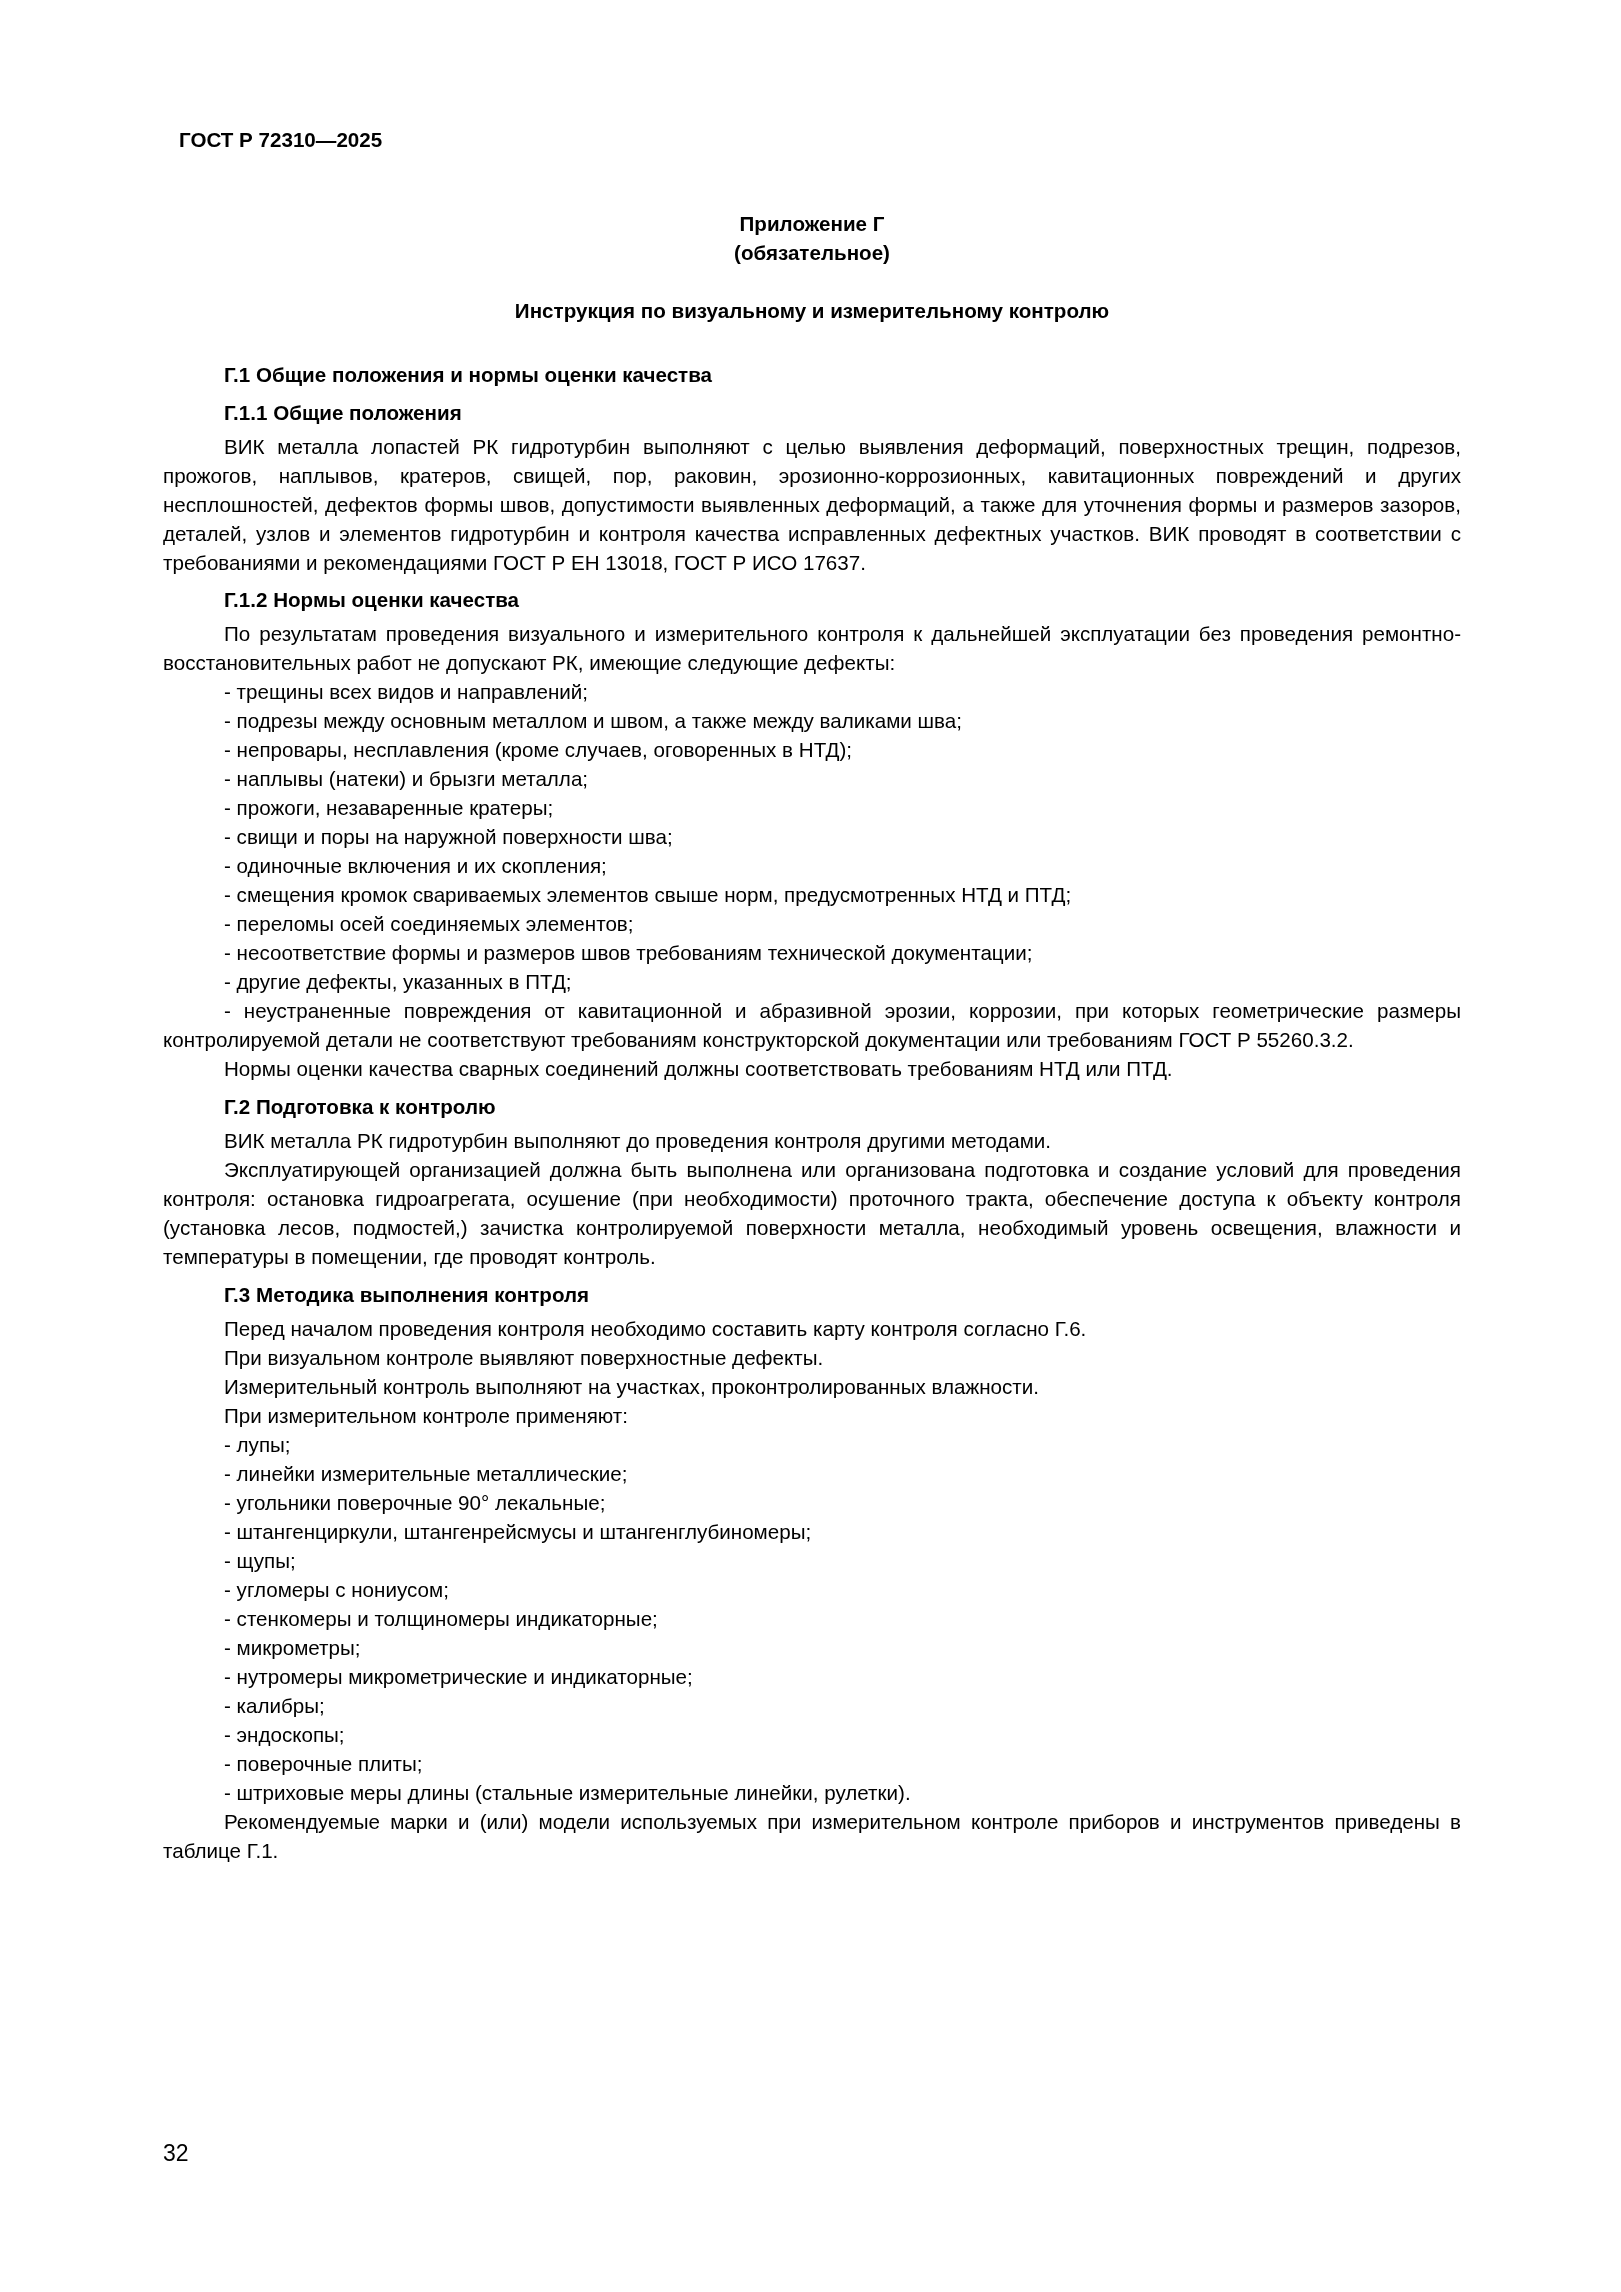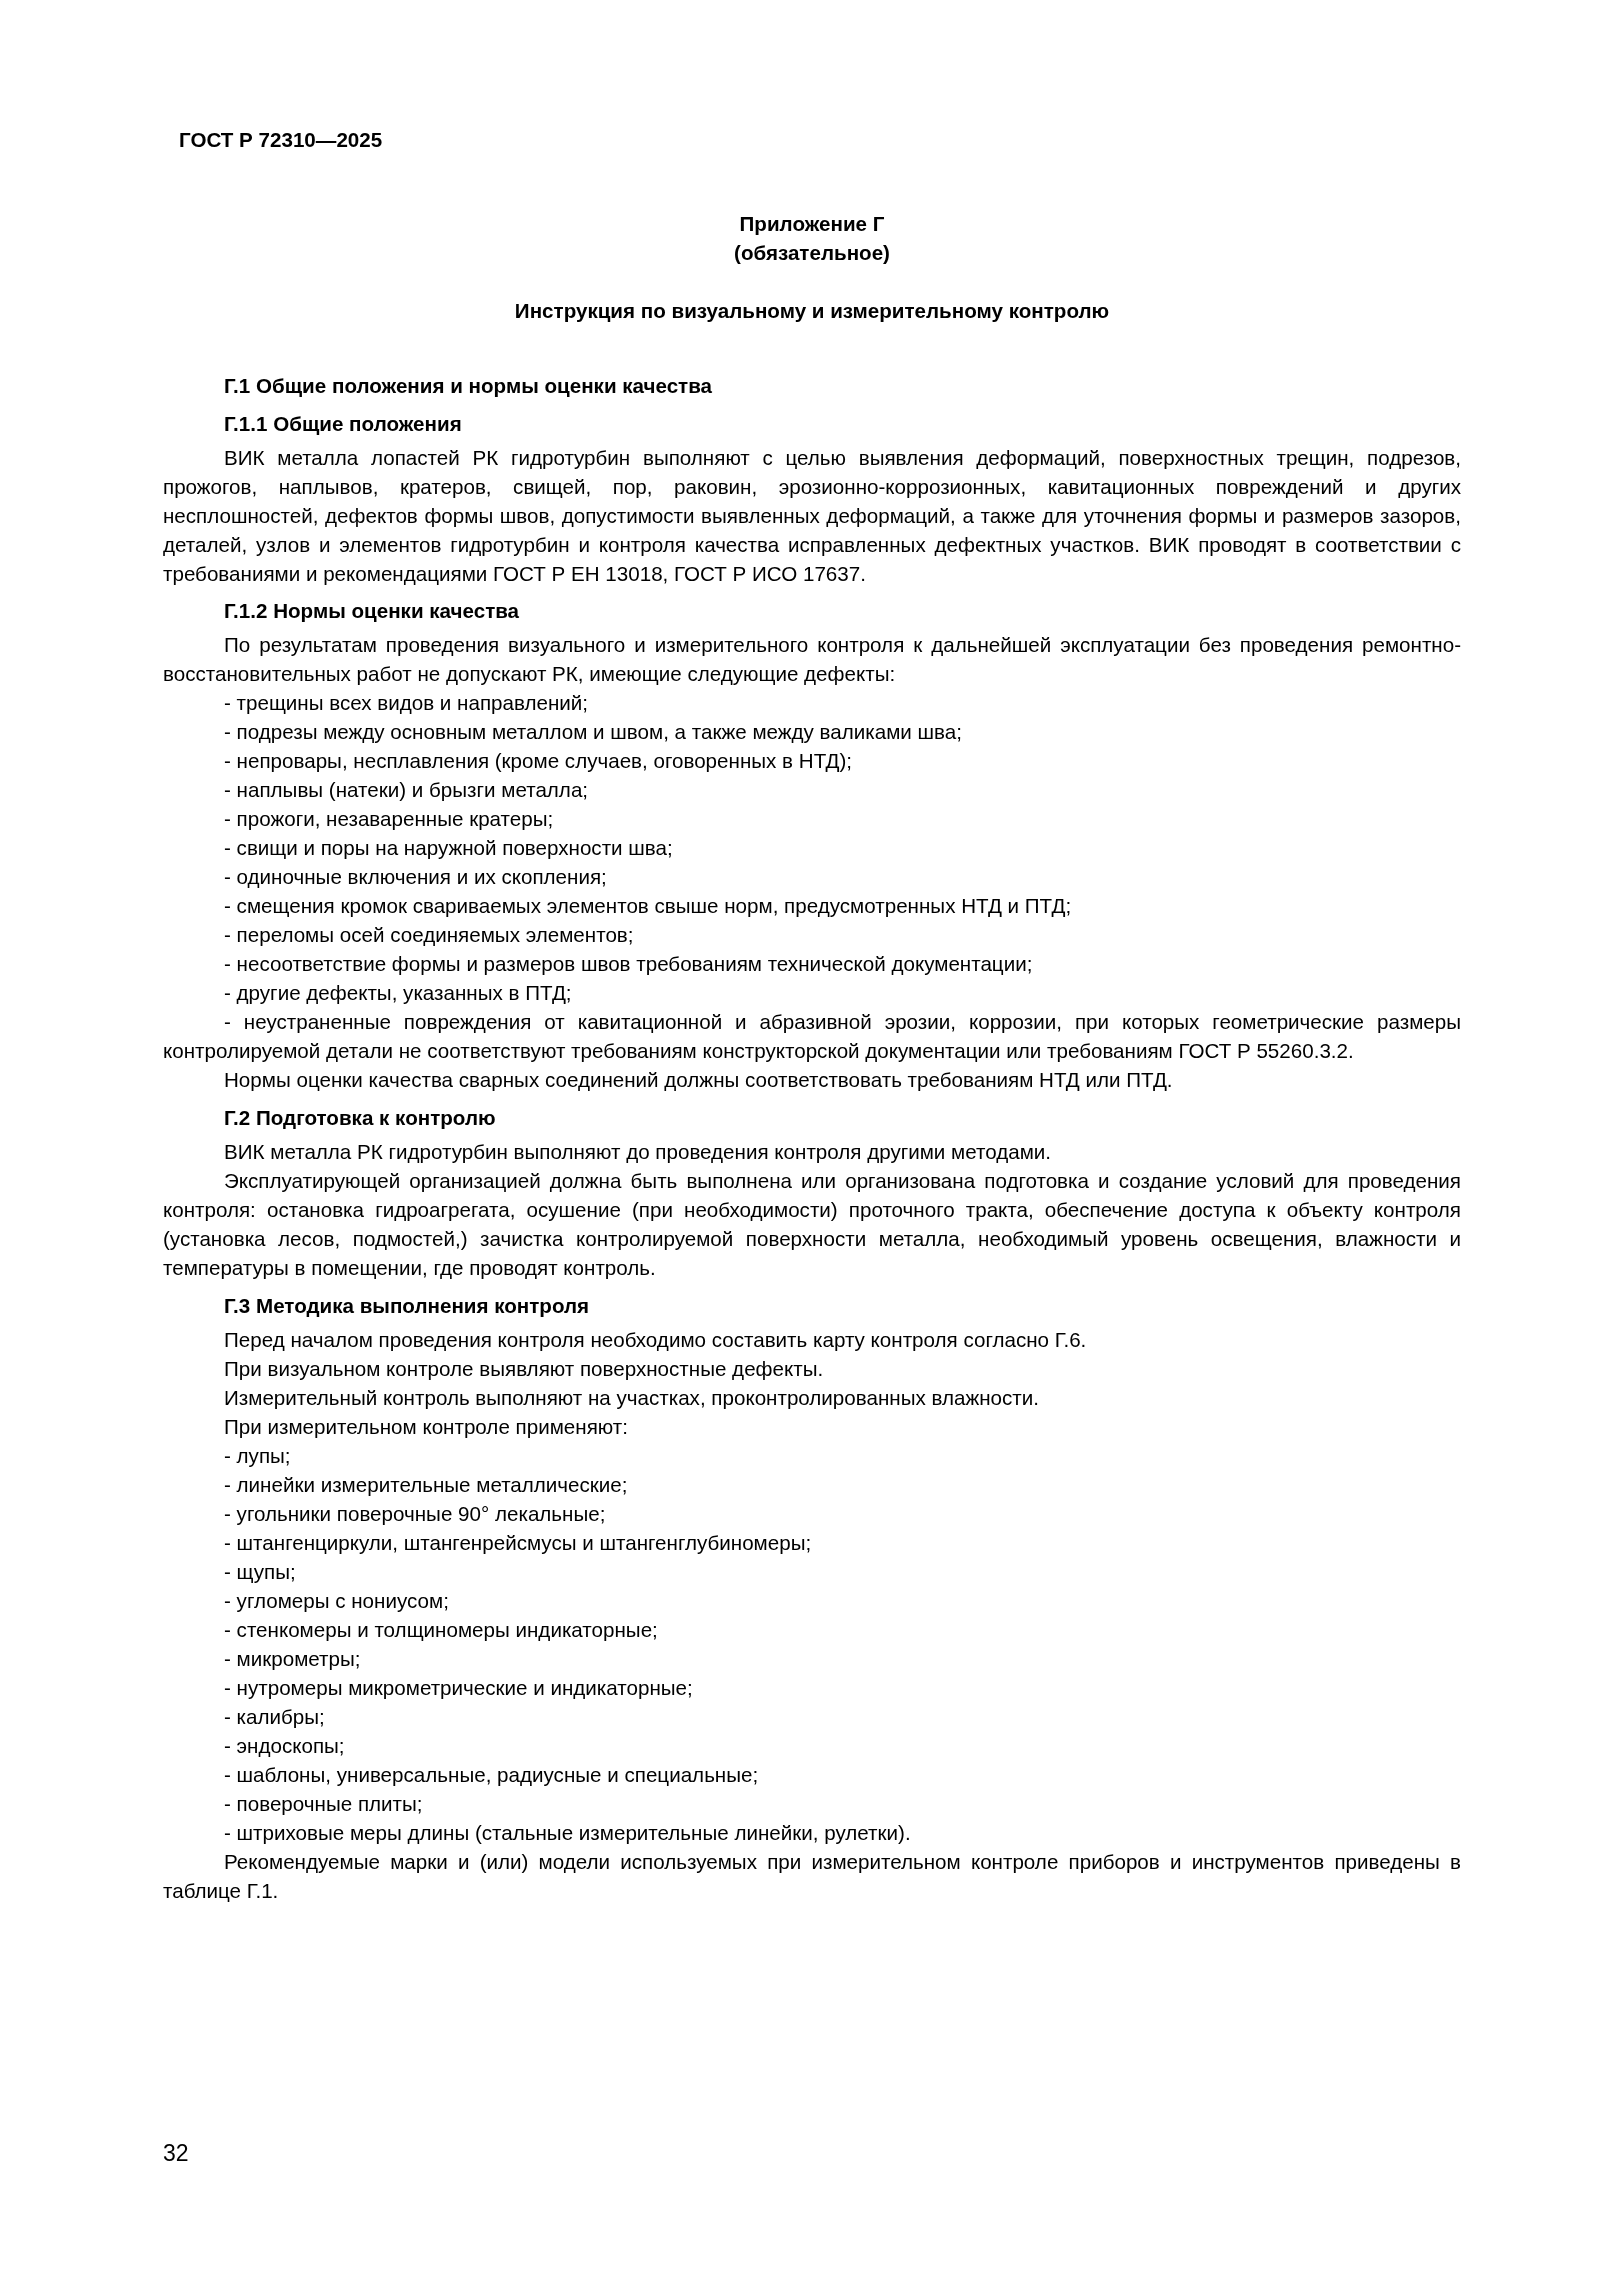--- a/index.html
+++ b/index.html
@@ -32,21 +32,21 @@
   }
   .appendix-label,
   .appendix-kind {
     text-align: center;
     font-weight: bold;
   }
   .appendix-title {
     text-align: center;
     font-weight: bold;
     margin-top: 29px;
-    margin-bottom: 46px;
+    margin-bottom: 35px;
   }
   .content .block {
     text-indent: 61px;
     margin: 0;
   }
   .content .block.h {
     font-weight: bold;
     text-align: left;
     margin-top: 8.8px;
     margin-bottom: 4.9px;
@@ -109,21 +109,20 @@
       <div class="block li">- линейки измерительные металлические;</div>
       <div class="block li">- угольники поверочные 90° лекальные;</div>
       <div class="block li">- штангенциркули, штангенрейсмусы и штангенглубиномеры;</div>
       <div class="block li">- щупы;</div>
       <div class="block li">- угломеры с нониусом;</div>
       <div class="block li">- стенкомеры и толщиномеры индикаторные;</div>
       <div class="block li">- микрометры;</div>
       <div class="block li">- нутромеры микрометрические и индикаторные;</div>
       <div class="block li">- калибры;</div>
       <div class="block li">- эндоскопы;</div>
-      <div class="block li">- шаблоны, универсальные, радиусные и специальные;</div>
       <div class="block li">- поверочные плиты;</div>
       <div class="block li">- штриховые меры длины (стальные измерительные линейки, рулетки).</div>
       <div class="block p">Рекомендуемые марки и (или) модели используемых при измерительном контроле приборов и инструментов приведены в таблице Г.1.</div>
     </div>
 
 </div>
 
 <div class="page-number">32</div>
 
 

